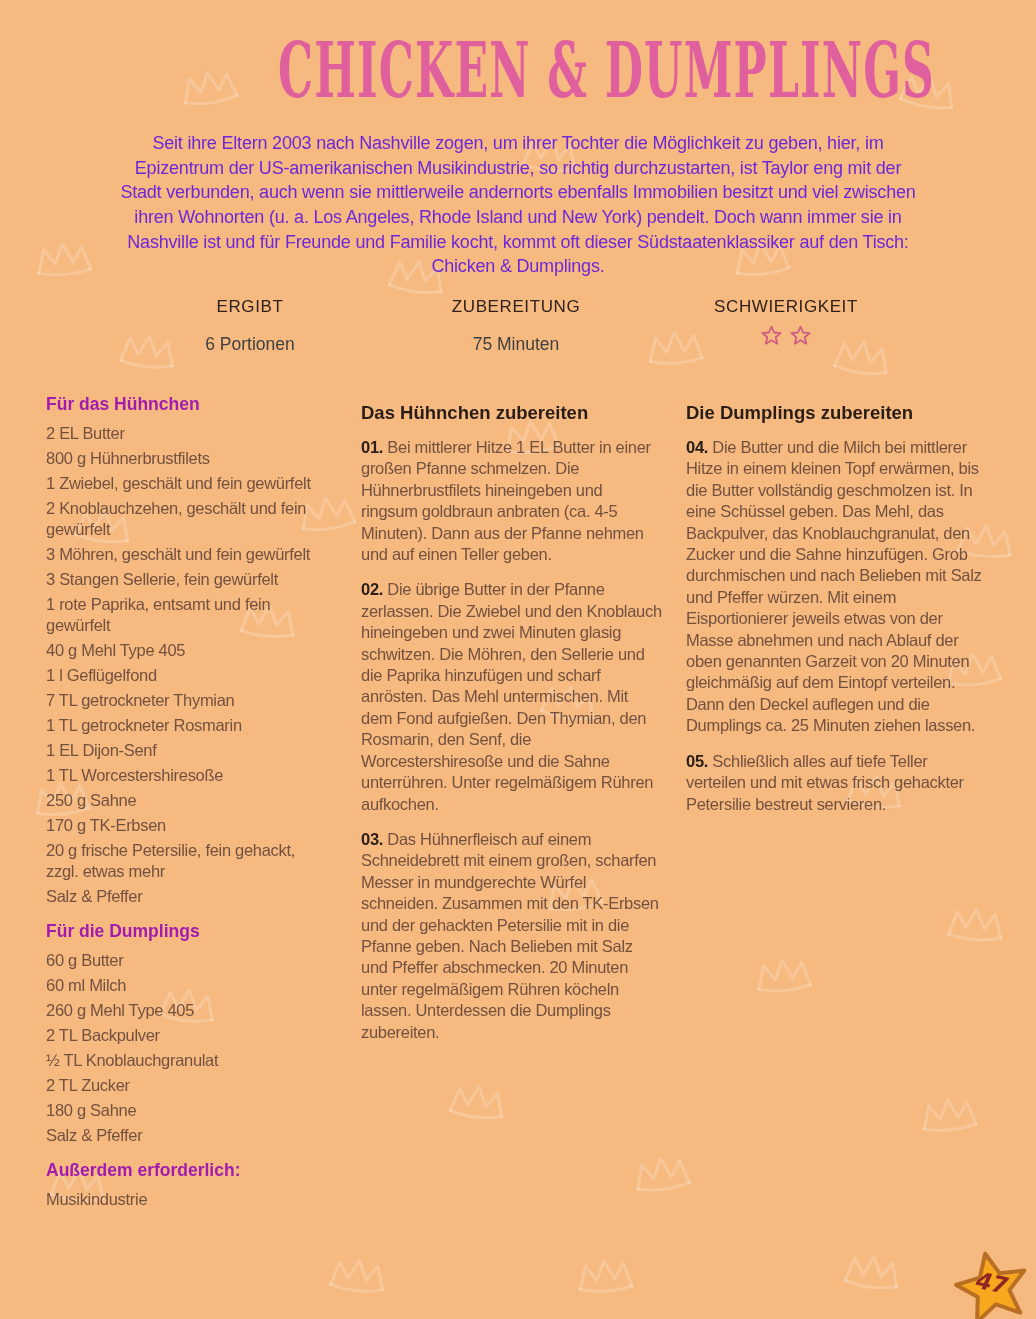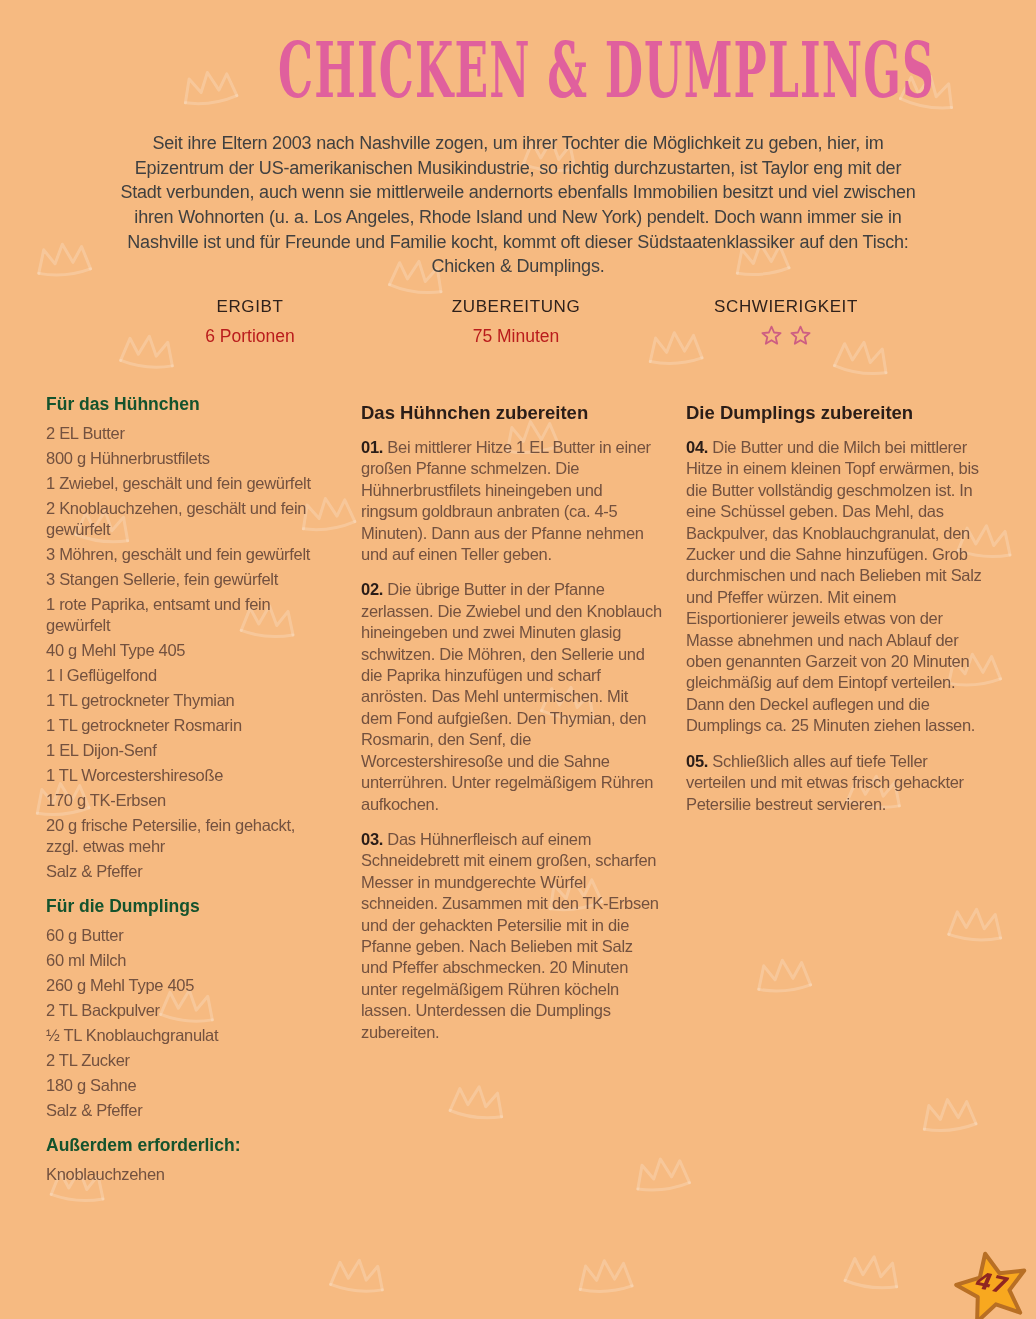--- a/index.html
+++ b/index.html
@@ -19,43 +19,43 @@
     font-family:"DejaVu Serif",serif;font-weight:700;
     font-size:76px;line-height:1;color:#e0609d;
     transform:scaleX(0.58) scaleY(1.02);transform-origin:center;
     letter-spacing:2px;
   }
 
   
   .intro{
     position:absolute;top:131px;left:113px;width:810px;margin:0;
     text-align:center;font-size:18px;line-height:1.37;
-    color:#404040;letter-spacing:-0.2px;
+    color:#6d28d9;letter-spacing:-0.2px;
   }
 
   
   .info-item{position:absolute;width:240px;text-align:center;}
   .info-0{left:130px;top:297px;}
   .info-1{left:396px;top:297px;}
   .info-2{left:666px;top:297px;}
   .info-label{font-weight:400;font-size:17px;color:#2f211b;letter-spacing:0.6px;}
-  .info-value{margin-top:9px;font-size:17.5px;color:#b91c1c;}
+  .info-value{margin-top:17px;font-size:17.5px;color:#404040;}
   .stars{margin-top:8px;line-height:0;}
   .stars svg{margin:0 2px;}
 
   
   .col-ingredients{position:absolute;left:46px;top:394px;width:280px;}
   .zutaten-heading{margin:0 0 24px 0;line-height:1;}
   .zutaten-heading .squeeze{
     display:inline-block;white-space:nowrap;
     font-family:"DejaVu Serif",serif;font-weight:700;
     font-size:42px;line-height:1;color:#211712;
     transform:scaleX(0.57);transform-origin:left center;
   }
-  .ing-section-title{font-weight:700;font-size:17.5px;color:#14532d;margin:14px 0 8px;}
+  .ing-section-title{font-weight:700;font-size:17.5px;color:#a21caf;margin:14px 0 8px;}
   .ing-section-title.first{margin-top:0;}
   .ing-item{font-size:16.5px;line-height:21px;color:#73513f;margin-bottom:4px;letter-spacing:-0.3px;}
 
   .col-steps{position:absolute;top:402px;width:302px;}
   .col-steps-1{left:361px;}
   .col-steps-2{left:686px;}
   .steps-heading{font-size:18.5px;font-weight:700;color:#2a1d18;margin:0 0 13px 0;}
   .step{margin:0 0 14px 0;font-size:16.5px;line-height:21.4px;color:#73513f;letter-spacing:-0.3px;}
   .step b{color:#2a1d18;font-weight:700;}
 
@@ -142,40 +142,41 @@
     <div class="ing-section-title first">Für das Hühnchen</div>
     <div class="ing-item">2 EL Butter</div>
     <div class="ing-item">800 g Hühnerbrustfilets</div>
     <div class="ing-item">1 Zwiebel, geschält und fein gewürfelt</div>
     <div class="ing-item">2 Knoblauchzehen, geschält und fein gewürfelt</div>
     <div class="ing-item">3 Möhren, geschält und fein gewürfelt</div>
     <div class="ing-item">3 Stangen Sellerie, fein gewürfelt</div>
     <div class="ing-item">1 rote Paprika, entsamt und fein gewürfelt</div>
     <div class="ing-item">40 g Mehl Type 405</div>
     <div class="ing-item">1 l Geflügelfond</div>
-    <div class="ing-item">1 TL getrockneter Thymian</div>
+    <div class="ing-item">7 TL getrockneter Thymian</div>
     <div class="ing-item">1 TL getrockneter Rosmarin</div>
     <div class="ing-item">1 EL Dijon-Senf</div>
     <div class="ing-item">1 TL Worcestershiresoße</div>
+    <div class="ing-item">250 g Sahne</div>
     <div class="ing-item">170 g TK-Erbsen</div>
     <div class="ing-item">20 g frische Petersilie, fein gehackt, zzgl. etwas mehr</div>
     <div class="ing-item">Salz &amp; Pfeffer</div>
 
     <div class="ing-section-title">Für die Dumplings</div>
     <div class="ing-item">60 g Butter</div>
     <div class="ing-item">60 ml Milch</div>
     <div class="ing-item">260 g Mehl Type 405</div>
     <div class="ing-item">2 TL Backpulver</div>
     <div class="ing-item">½ TL Knoblauchgranulat</div>
     <div class="ing-item">2 TL Zucker</div>
     <div class="ing-item">180 g Sahne</div>
     <div class="ing-item">Salz &amp; Pfeffer</div>
 
     <div class="ing-section-title">Außerdem erforderlich:</div>
-    <div class="ing-item">Knoblauchzehen</div>
+    <div class="ing-item">Musikindustrie</div>
   </div>
 
   <div class="col-steps col-steps-1">
     <h2 class="steps-heading">Das Hühnchen zubereiten</h2>
     <p class="step"><b>01.</b> <span>Bei mittlerer Hitze 1 EL Butter in einer großen Pfanne schmelzen. Die Hühnerbrustfilets hineingeben und ringsum goldbraun anbraten (ca. 4-5 Minuten). Dann aus der Pfanne nehmen und auf einen Teller geben.</span></p>
     <p class="step"><b>02.</b> <span>Die übrige Butter in der Pfanne zerlassen. Die Zwiebel und den Knoblauch hineingeben und zwei Minuten glasig schwitzen. Die Möhren, den Sellerie und die Paprika hinzufügen und scharf anrösten. Das Mehl untermischen. Mit dem Fond aufgießen. Den Thymian, den Rosmarin, den Senf, die Worcestershiresoße und die Sahne unterrühren. Unter regelmäßigem Rühren aufkochen.</span></p>
     <p class="step"><b>03.</b> <span>Das Hühnerfleisch auf einem Schneidebrett mit einem großen, scharfen Messer in mundgerechte Würfel schneiden. Zusammen mit den TK-Erbsen und der gehackten Petersilie mit in die Pfanne geben. Nach Belieben mit Salz und Pfeffer abschmecken. 20 Minuten unter regelmäßigem Rühren köcheln lassen. Unterdessen die Dumplings zubereiten.</span></p>
   </div>
 
   <div class="col-steps col-steps-2">

